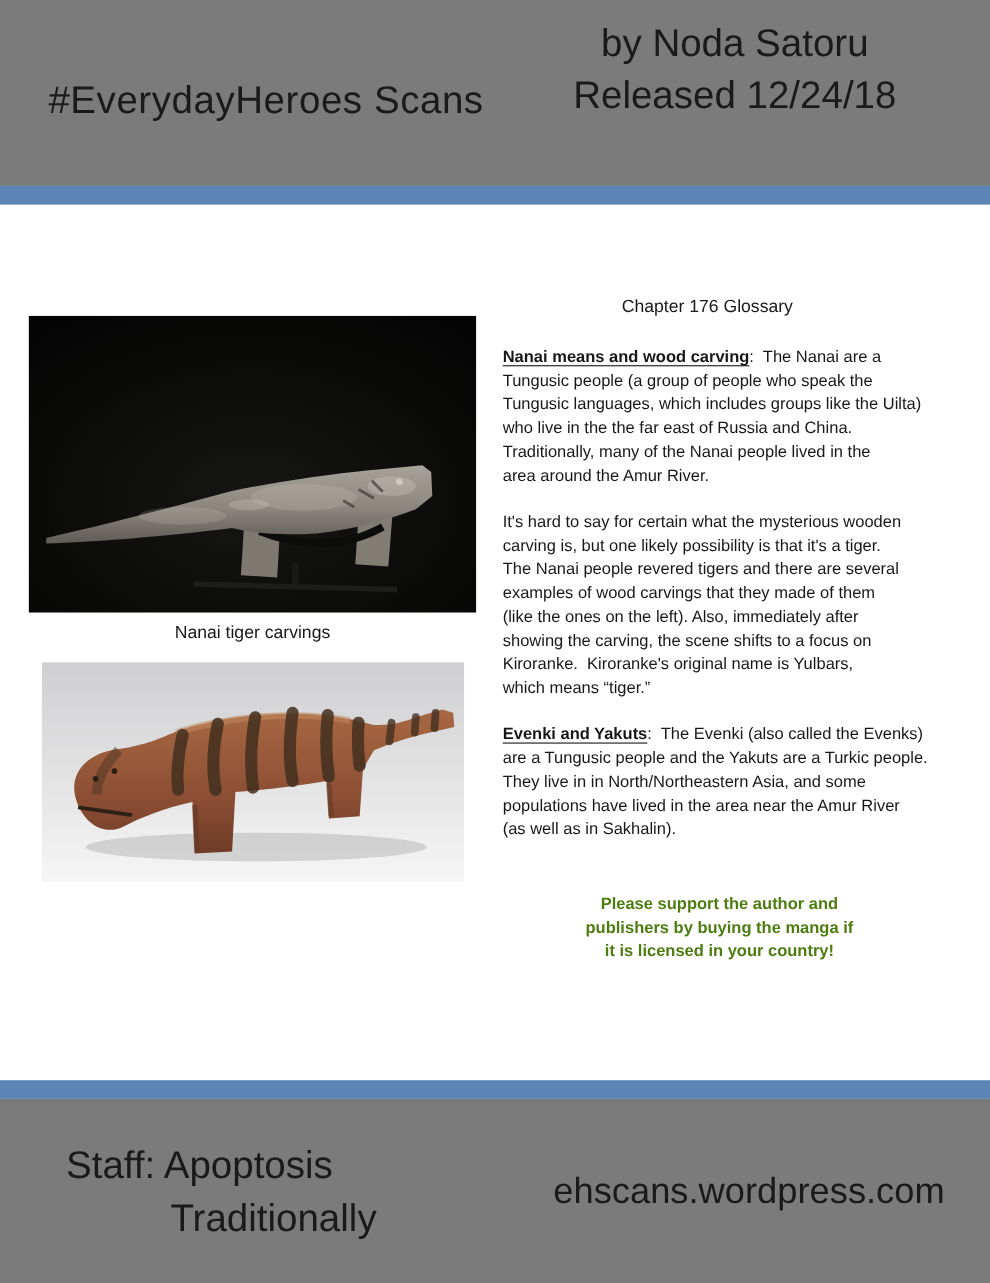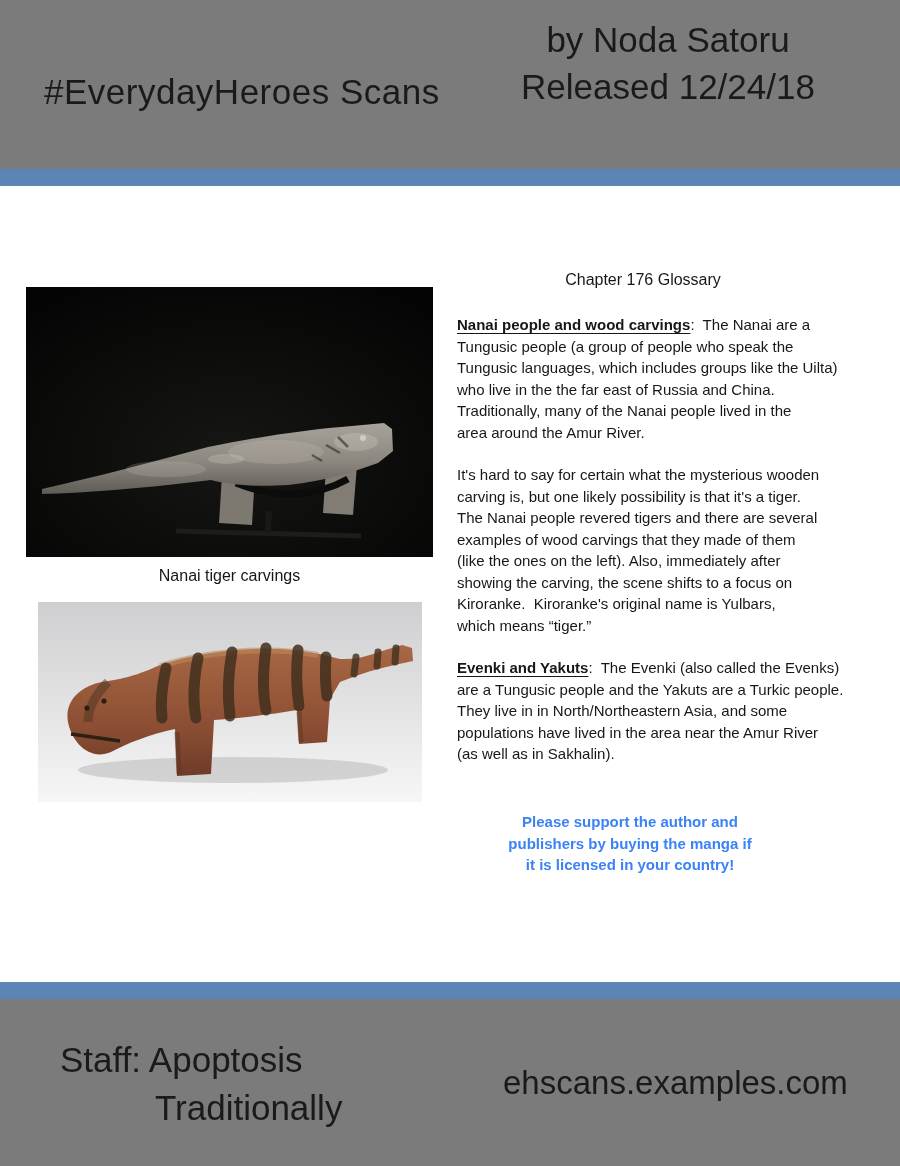--- a/index.html
+++ b/index.html
@@ -79,23 +79,23 @@
     font-size:15px;line-height:21.5px;color:#171717;
   }
   .glossary-body p{margin:0 0 21px 0;}
   .entry{margin-bottom:9px;}
   .preline{white-space:pre-line;}
   .term{
     font-weight:bold;text-decoration:underline;
     text-underline-offset:3px;
   }
   .support-note{
-    position:absolute;left:430px;top:811px;width:400px;
+    position:absolute;left:454px;top:811px;width:400px;
     text-align:center;font-weight:bold;
-    font-size:15px;line-height:21.5px;color:#3b82f6;
+    font-size:15px;line-height:21.5px;color:#4d7c0f;
   }
   svg{display:block;}
 </style>
 </head>
 <body>
 
 <div class="page">
 
   <div class="band-gray-top"></div>
   <div class="band-blue-top"></div>
@@ -202,21 +202,21 @@
       <circle cx="66" cy="99" r="2.6" fill="#2c1d12"></circle>
 
       <path d="M139 130 L 141 172 M261 110 L 263 140" stroke="#5c3421" stroke-width="5" opacity="0.5" fill="none"></path>
     </svg>
   </div>
 
   <div class="glossary-title">Chapter 176 Glossary</div>
 
   <div class="glossary-body">
     <div class="entry">
-      <p class="preline"><span class="term">Nanai people and wood carvings</span><span>:&nbsp; The Nanai are a
+      <p class="preline"><span class="term">Nanai means and wood carving</span><span>:&nbsp; The Nanai are a
 Tungusic people (a group of people who speak the
 Tungusic languages, which includes groups like the Uilta)
 who live in the the far east of Russia and China.
 Traditionally, many of the Nanai people lived in the
 area around the Amur River.</span></p>
       <p class="preline">It's hard to say for certain what the mysterious wooden
 carving is, but one likely possibility is that it's a tiger.
 The Nanai people revered tigers and there are several
 examples of wood carvings that they made of them
 (like the ones on the left). Also, immediately after
@@ -234,15 +234,15 @@
   </div>
 
   <div class="support-note preline">Please support the author and
 publishers by buying the manga if
 it is licensed in your country!</div>
 
   <div class="band-blue-bottom"></div>
   <div class="band-gray-bottom"></div>
   <div class="footer-staff-1">Staff: Apoptosis</div>
   <div class="footer-staff-2">Traditionally</div>
-  <div class="footer-site">ehscans.examples.com</div>
+  <div class="footer-site">ehscans.wordpress.com</div>
 
 </div>
 
 </body></html>

